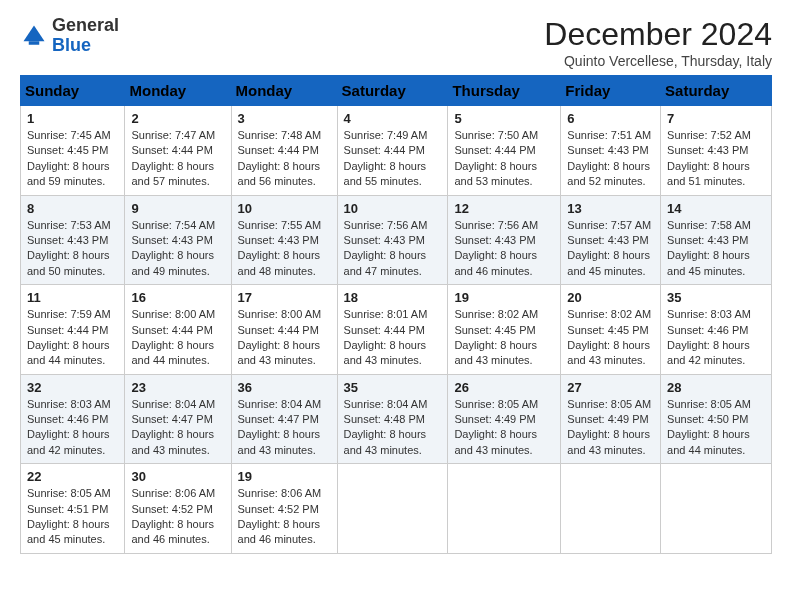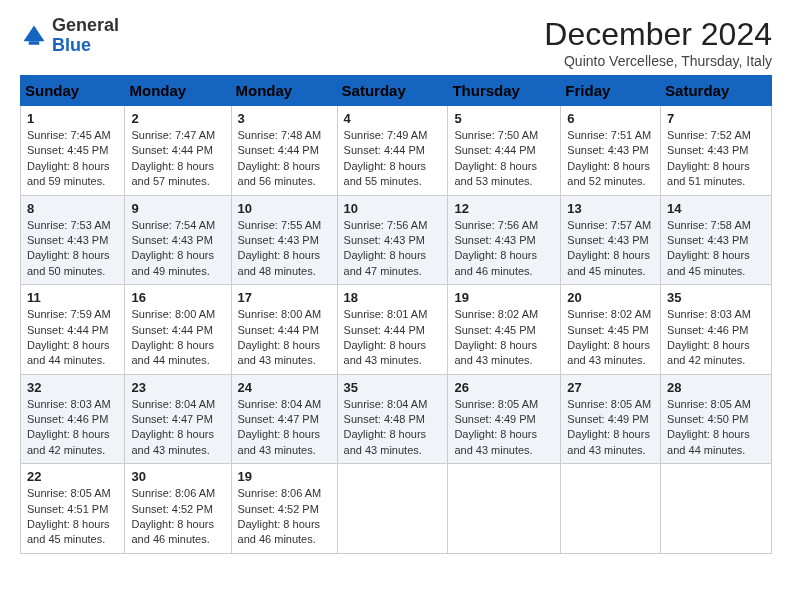--- a/index.html
+++ b/index.html
@@ -302,21 +302,21 @@
       </td>
         <td>
         <span class="day-number">23</span>
         <div class="day-detail">
           Sunrise: 8:04 AM<br>
           Sunset: 4:47 PM<br>
           Daylight: 8 hours and 43 minutes.
         </div>
       </td>
         <td>
-        <span class="day-number">24</span>
+        <span class="day-number">36</span>
         <div class="day-detail">
           Sunrise: 8:04 AM<br>
           Sunset: 4:47 PM<br>
           Daylight: 8 hours and 43 minutes.
         </div>
       </td>
         <td>
         <span class="day-number">35</span>
         <div class="day-detail">
           Sunrise: 8:04 AM<br>

